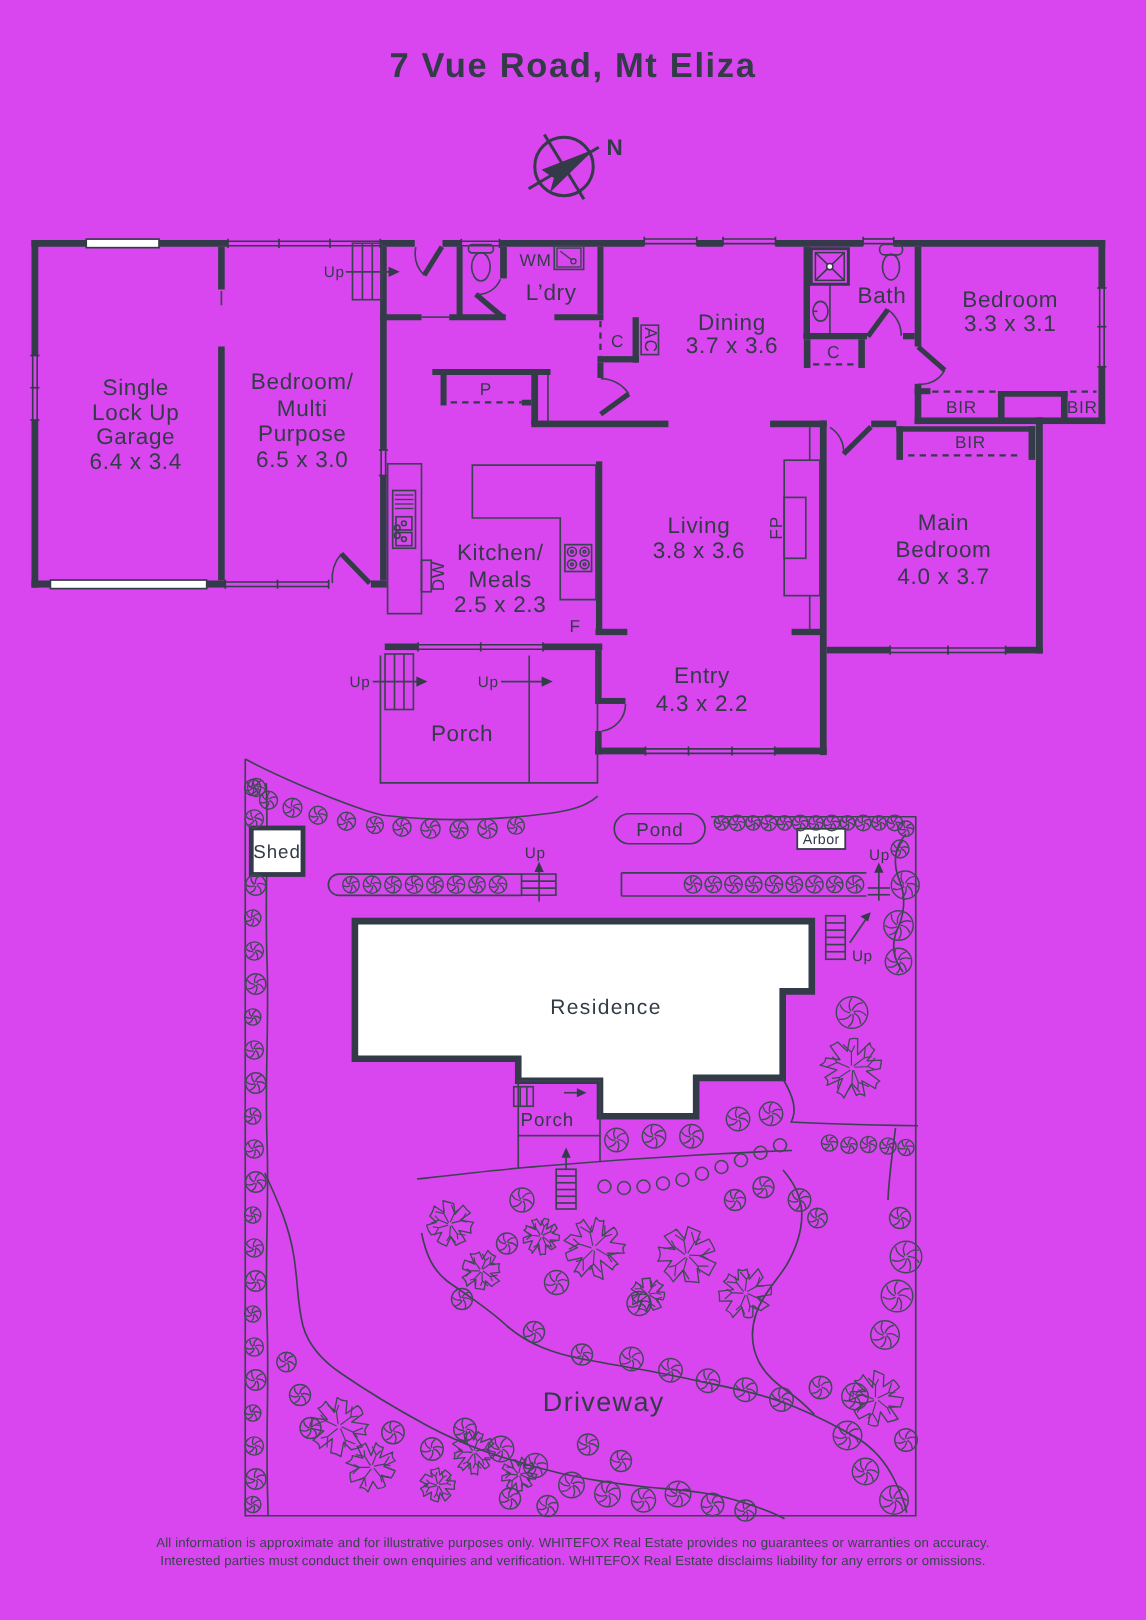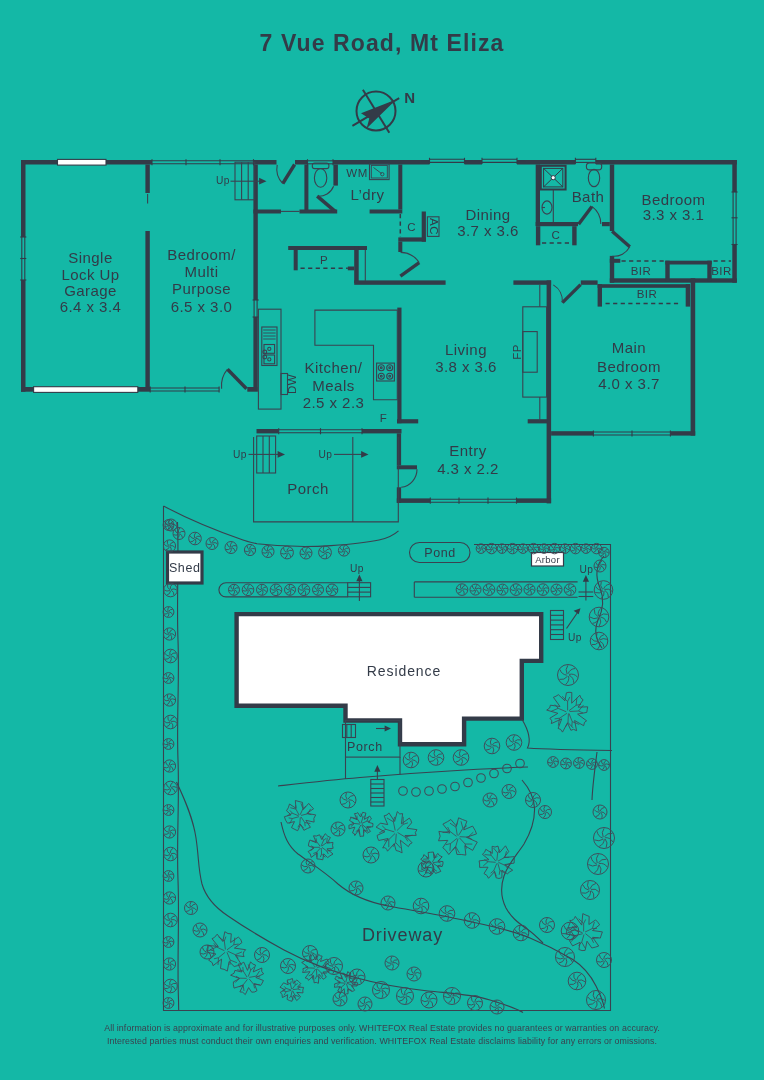--- a/index.html
+++ b/index.html
@@ -1,17 +1,17 @@
 <!DOCTYPE html>
 <html><head>
 <meta charset="utf-8">
 <style>
   html,body{margin:0;padding:0;background:#ffffff;}
   body{width:764px;height:1080px;overflow:hidden;}
-  #plan-root{width:764px;height:1080px;position:relative;background:#14b8a6;}
+  #plan-root{width:764px;height:1080px;position:relative;background:#d946ef;}
   svg{display:block;}
   text{font-family:"Liberation Sans","DejaVu Sans",sans-serif;fill:#333b48;}
   .title-t{font-size:23px;font-weight:600;letter-spacing:1.1px;}
   .room-t{font-size:15px;letter-spacing:0.45px;font-weight:500;}
   .small-t{font-size:11.5px;letter-spacing:0.5px;font-weight:500;}
   .tiny-t{font-size:10.2px;letter-spacing:0.4px;font-weight:500;}
   .site-t{font-size:14px;letter-spacing:0.9px;font-weight:500;}
   .site-m{font-size:12.5px;letter-spacing:0.6px;font-weight:500;}
   .arbor-t{font-size:9.5px;letter-spacing:0.3px;font-weight:500;}
   .north-t{font-size:15px;font-weight:600;letter-spacing:0.5px;}

